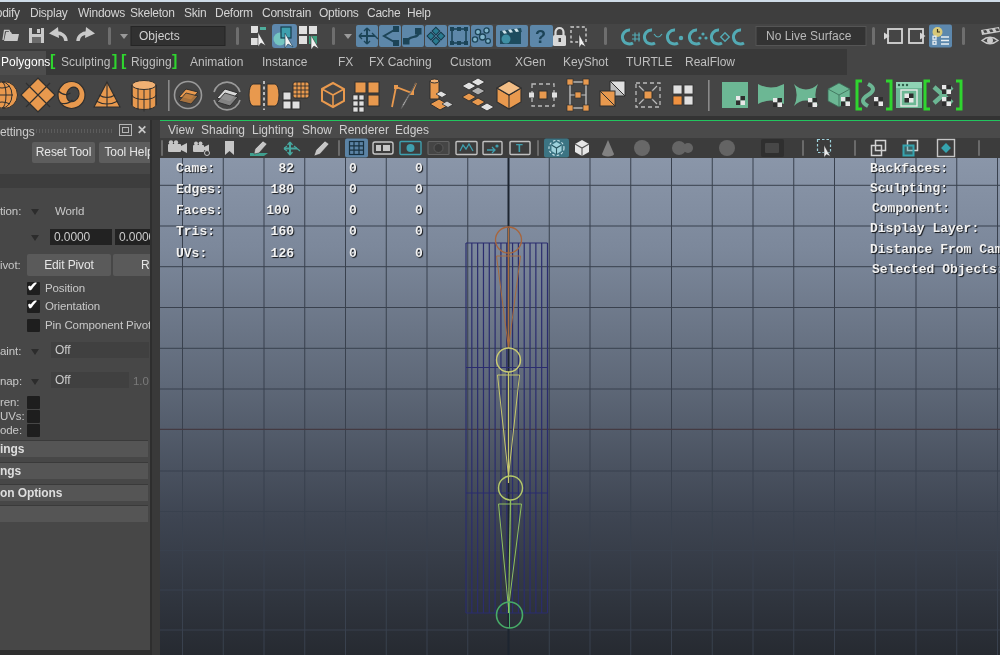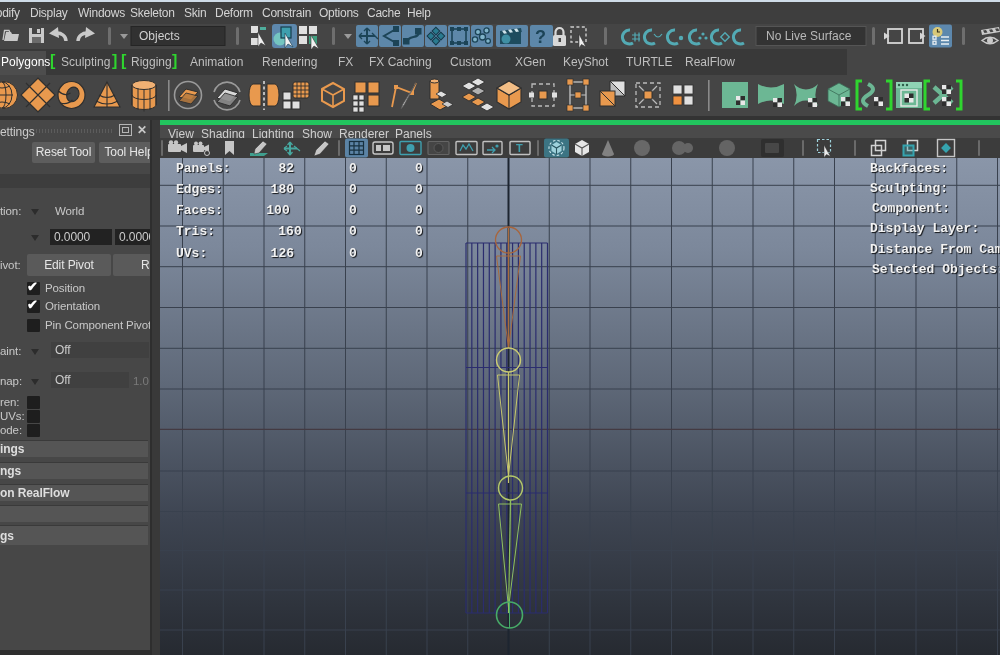--- a/index.html
+++ b/index.html
@@ -25,21 +25,21 @@
 .cb { position:absolute; width:13px; height:13px; background:#1e1e1e; border-radius:1px; }
 .cb.on::after { content:"✔"; position:absolute; left:0px; top:-3px; color:#fff; font-size:13px; font-weight:bold; }
 .drop { position:absolute; width:0; height:0; border-left:4.5px solid transparent;
   border-right:4.5px solid transparent; border-top:6px solid #2c2c2c; }
 .field { position:absolute; background:#222222; color:#cccccc; font-size:12px; padding:1px 4px; }
 .opt { position:absolute; background:#404040; color:#cccccc; font-size:12px; padding:1px 4px; }
 .sect { position:absolute; left:0; width:148px; height:17px; background:#555555;
   border-top:1px solid #3a3a3a; color:#dedede; font-weight:bold; font-size:12px; line-height:17px; }
 #splitter { left:150px; top:120px; width:10px; height:535px; background:#393939; border-left:2px solid #2e2e2e; }
 
-#vmenu { left:160px; top:120px; width:840px; height:18px; background:#4a4a4a; border-top:5px solid #22c55e; }
+#vmenu { left:160px; top:120px; width:840px; height:18px; background:#4a4a4a; border-top:1px solid #22c55e; }
 #vmenu span { position:absolute; top:2px; color:#cfcfcf; font-size:12px; }
 #vicons { left:160px; top:138px; width:840px; height:20px; background:#3c3c3c; }
 #view3d { left:160px; top:158px; width:840px; height:497px;
   background:linear-gradient(to bottom, #8a96a9 0%, #7c889b 18%, #5f6979 45%, #3e4552 72%, #262a31 100%); }
 .hud { position:absolute; font-family:"Liberation Mono", monospace; font-weight:bold;
   font-size:13px; color:#f2f2f2; text-shadow:1px 1px 1px rgba(0,0,0,0.85); white-space:pre; }
 </style>
 </head>
 <body>
 <div id="stage">
@@ -223,21 +223,21 @@
   <div id="shelftabs" class="abs">
     <div style="position:absolute;left:0;top:2px;width:46px;height:24px;background:#4d4d4d"></div>
     <div class="tab" style="left:1px;color:#fff">Polygons</div>
     <div class="br" style="left:50px">[</div>
     <div class="tab" style="left:61px">Sculpting</div>
     <div class="br" style="left:112px">]</div>
     <div class="br" style="left:121px">[</div>
     <div class="tab" style="left:131px">Rigging</div>
     <div class="br" style="left:172px">]</div>
     <div class="tab" style="left:190px">Animation</div>
-    <div class="tab" style="left:262px">Rendering</div>
+    <div class="tab" style="left:262px">Instance</div>
     <div class="tab" style="left:338px">FX</div>
     <div class="tab" style="left:369px">FX Caching</div>
     <div class="tab" style="left:450px">Custom</div>
     <div class="tab" style="left:515px">XGen</div>
     <div class="tab" style="left:563px">KeyShot</div>
     <div class="tab" style="left:626px">TURTLE</div>
     <div class="tab" style="left:685px">RealFlow</div>
   </div>
   <div id="shelficons" class="abs">
   <svg width="1000" height="41" style="position:absolute;left:0;top:0">
@@ -482,35 +482,34 @@
     <div style="position:absolute;left:133px;top:255px;color:#7a7a7a">1.0</div>
     <div style="position:absolute;left:0;top:276px">ren:</div>
     <div class="cb" style="left:27px;top:276px"></div>
     <div style="position:absolute;left:0;top:290px">UVs:</div>
     <div class="cb" style="left:27px;top:290px"></div>
     <div style="position:absolute;left:0;top:304px">ode:</div>
     <div class="cb" style="left:27px;top:304px"></div>
 
     <div class="sect" style="top:320px">ings</div>
     <div class="sect" style="top:342px">ngs</div>
-    <div class="sect" style="top:364px">on RealFlow</div>
+    <div class="sect" style="top:364px">on Options</div>
     <div class="sect" style="top:385px"></div>
-    <div class="sect" style="top:405px;height:20px;line-height:20px">gs</div>
     <div style="position:absolute;left:0;top:530px;width:150px;height:5px;background:#2e2e2e"></div>
   </div>
   <div id="splitter" class="abs"></div>
   <div class="abs" style="left:160px;top:120px;width:3px;height:535px;background:#2b2b2b"></div>
 
   <div id="vmenu" class="abs">
     <span style="left:8px">View</span>
     <span style="left:41px">Shading</span>
     <span style="left:92px">Lighting</span>
     <span style="left:142px">Show</span>
     <span style="left:179px">Renderer</span>
-    <span style="left:235px">Panels</span>
+    <span style="left:235px">Edges</span>
   </div>
   <div id="vicons" class="abs">
   <svg width="840" height="20" style="position:absolute;left:0;top:0">
     <rect x="1" y="2" width="2" height="16" rx="1" fill="#6a6a6a"></rect>
 
     <g fill="#c6c6c6">
       <rect x="8" y="6" width="13" height="8" rx="1"></rect>
       <path d="M21 8 l6 -3 v10 l-6 -3 Z"></path>
       <circle cx="11" cy="4.5" r="2.2"></circle>
           <circle cx="16" cy="4.5" r="2.2"></circle>
@@ -662,29 +661,29 @@
           <line x1="0" y1="271.4" x2="840" y2="271.4" stroke="#433a42" stroke-width="1.4"></line>
           <line x1="0" y1="313" x2="840" y2="313" stroke="#39414e" stroke-width="1"></line>
           <line x1="0" y1="353.5" x2="840" y2="353.5" stroke="#39414e" stroke-width="1"></line>
           <line x1="0" y1="392.5" x2="840" y2="392.5" stroke="#39414e" stroke-width="1"></line>
           <line x1="0" y1="432" x2="840" y2="432" stroke="#39414e" stroke-width="1"></line>
           <line x1="0" y1="472" x2="840" y2="472" stroke="#39414e" stroke-width="1"></line>
           <line x1="348.5" y1="0" x2="348.5" y2="497" stroke="#1d2530" stroke-width="2"></line>
         </g>
     </svg>
 
-    <div class="hud" style="left:16px;top:3px">Panels:</div>
+    <div class="hud" style="left:16px;top:3px">Came:</div>
     <div class="hud" style="left:16px;top:24px">Edges:</div>
     <div class="hud" style="left:16px;top:45px">Faces:</div>
     <div class="hud" style="left:16px;top:66px">Tris:</div>
     <div class="hud" style="left:16px;top:88px">UVs:</div>
     <div class="hud" style="left:102px;top:3px;width:32px;text-align:right">82</div>
     <div class="hud" style="left:102px;top:24px;width:32px;text-align:right">180</div>
     <div class="hud" style="left:102px;top:45px;width:32px;text-align:center">100</div>
-    <div class="hud" style="left:114px;top:66px;width:32px;text-align:center">160</div>
+    <div class="hud" style="left:102px;top:66px;width:32px;text-align:right">160</div>
     <div class="hud" style="left:102px;top:88px;width:32px;text-align:right">126</div>
     <div class="hud" style="left:189px;top:3px">0</div>
     <div class="hud" style="left:189px;top:24px">0</div>
     <div class="hud" style="left:189px;top:45px">0</div>
     <div class="hud" style="left:189px;top:66px">0</div>
     <div class="hud" style="left:189px;top:88px">0</div>
     <div class="hud" style="left:255px;top:3px">0</div>
     <div class="hud" style="left:255px;top:24px">0</div>
     <div class="hud" style="left:255px;top:45px">0</div>
     <div class="hud" style="left:255px;top:66px">0</div>

